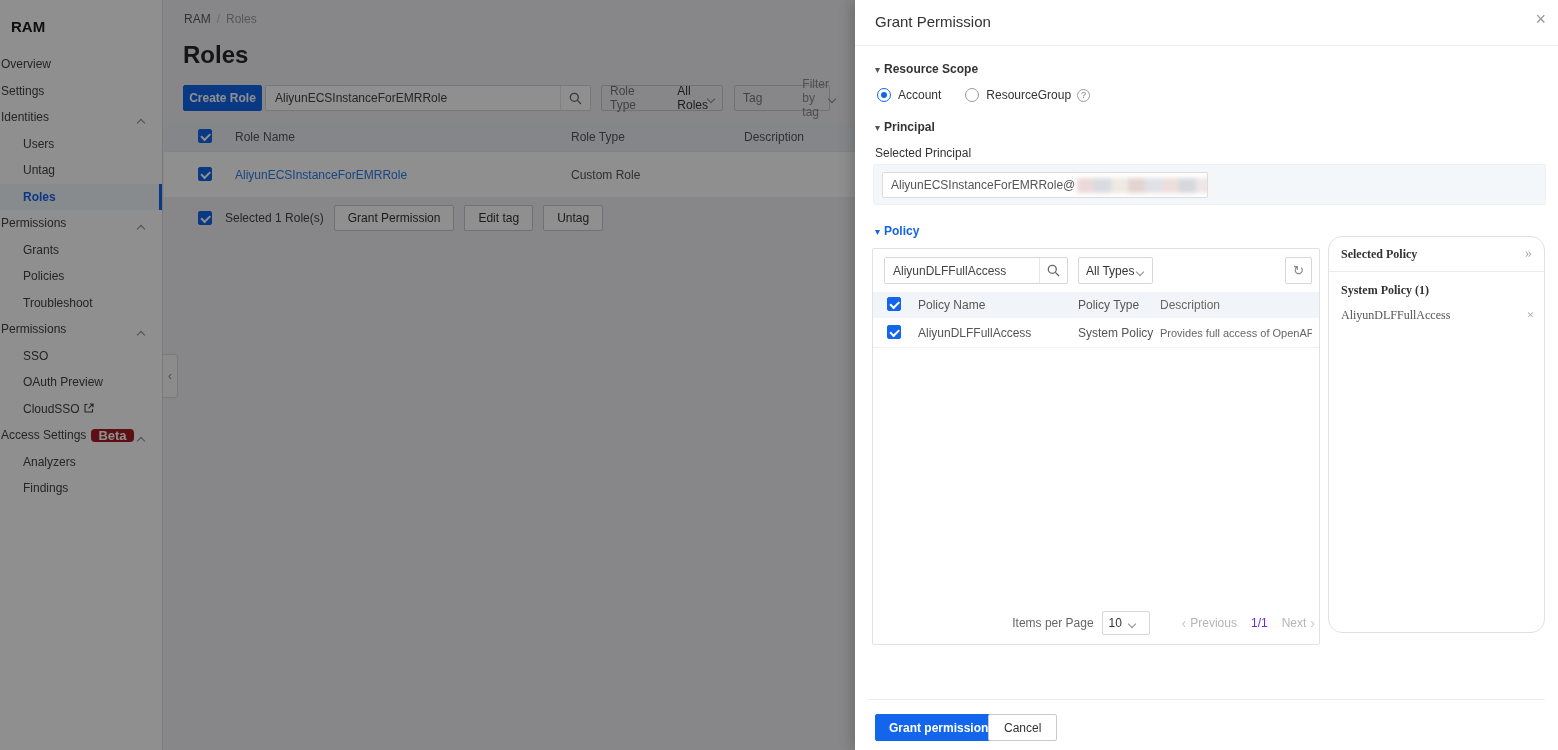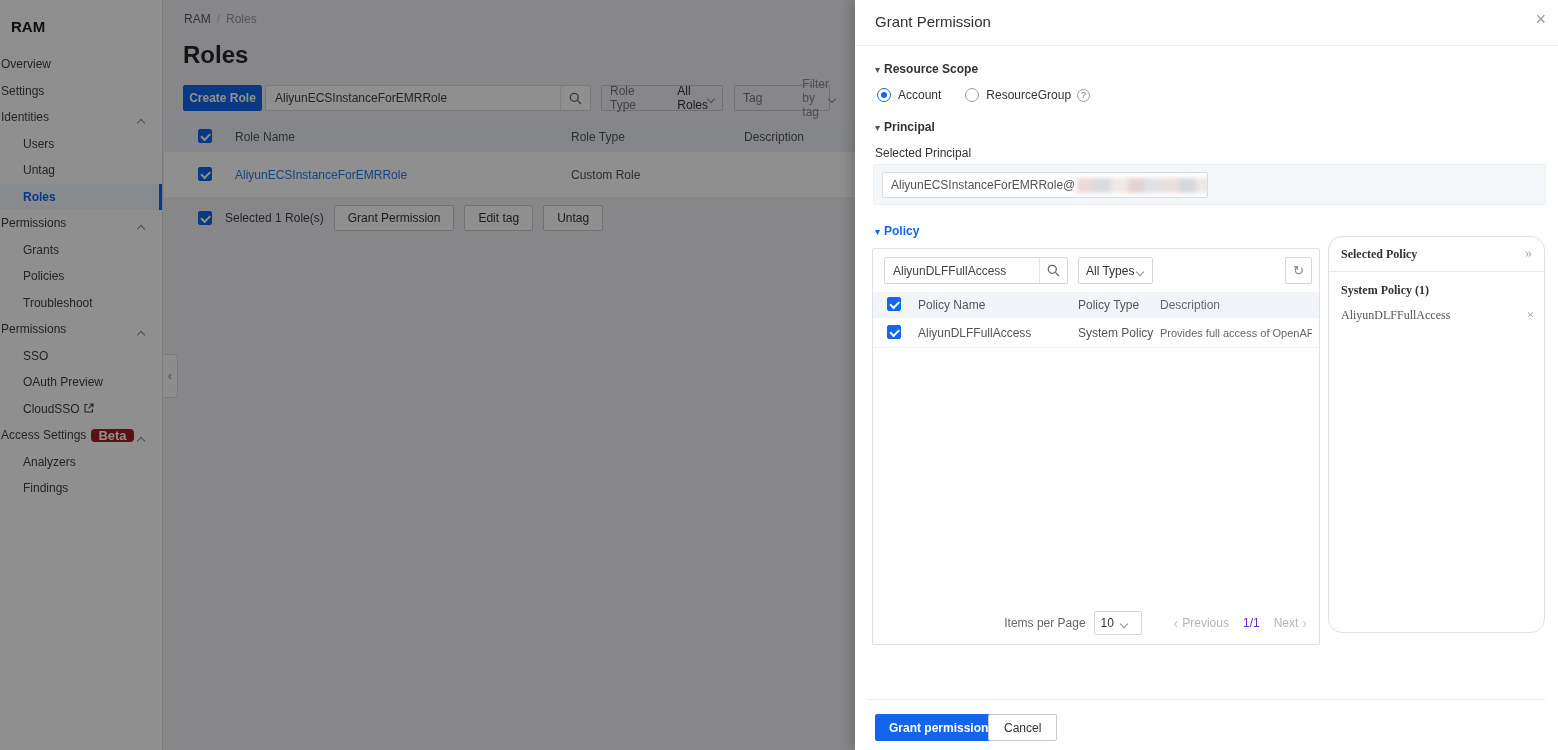--- a/index.html
+++ b/index.html
@@ -93,21 +93,21 @@
   .pol-type-dd span { margin-right:auto; color:#333; }
   .refresh-btn { position:absolute; right:7px; top:8px; width:27px; height:27px; border:1px solid #d5d7da; border-radius:2px; display:flex; align-items:center; justify-content:center; color:#8a8a8a; font-size:13px; cursor:pointer; }
 
   .pol-th { position:absolute; left:0; right:0; top:43px; height:26px; background:#f1f5fa; }
   .pol-tr { position:absolute; left:0; right:0; top:69px; height:30px; background:#fff; border-bottom:1px solid #f2f3f5; }
   .pol-th .cb, .pol-tr .cb { position:absolute; left:14px; top:50%; margin-top:-8px; }
   .pcol-name { position:absolute; left:45px; top:50%; transform:translateY(-50%); color:#555; }
   .pcol-type { position:absolute; left:205px; top:50%; transform:translateY(-50%); color:#555; }
   .pcol-desc { position:absolute; left:287px; top:50%; transform:translateY(-50%); color:#666; width:152px; overflow:hidden; white-space:nowrap; font-size:11px; }
 
-  .pagination { position:absolute; right:12px; bottom:9px; display:flex; align-items:center; color:#666; }
+  .pagination { position:absolute; right:4px; bottom:9px; display:flex; align-items:center; color:#666; }
   .ipp-select { width:48px; height:24px; border:1px solid #d5d7da; border-radius:2px; display:flex; align-items:center; padding:0 6px; margin-left:8px; cursor:pointer; }
   .ipp-select span { margin-right:auto; color:#333; }
   .pg-arrow { color:#c9c9c9; font-size:14px; }
   .pg-prev-arrow { margin-left:32px; }
   .pg-dim { color:#b5b5b5; margin:0 4px; }
   .pg-cur { color:#6d28d9; margin:0 10px; }
 
   .selp-head { position:absolute; left:0; right:0; top:0; height:35px; border-bottom:1px solid #ebebeb; display:flex; align-items:center; }
   .selp-title { margin-left:12px; font-weight:bold; color:#333; }
   .selp-collapse { margin-left:auto; margin-right:12px; color:#a8a8a8; font-size:14px; cursor:pointer; }

